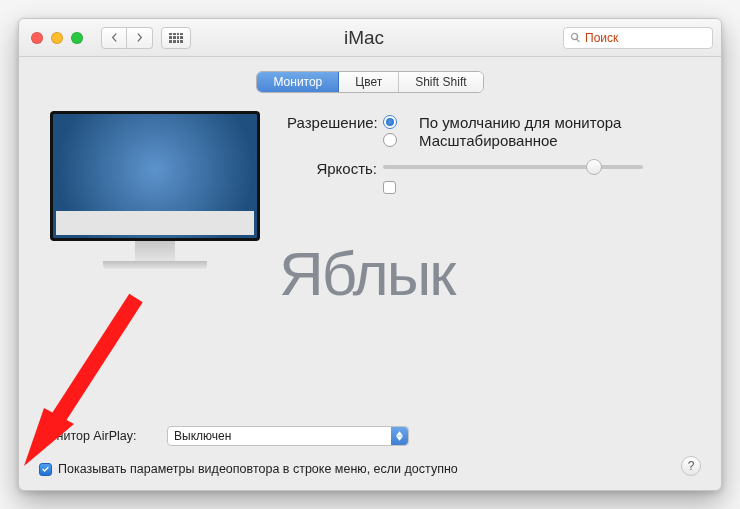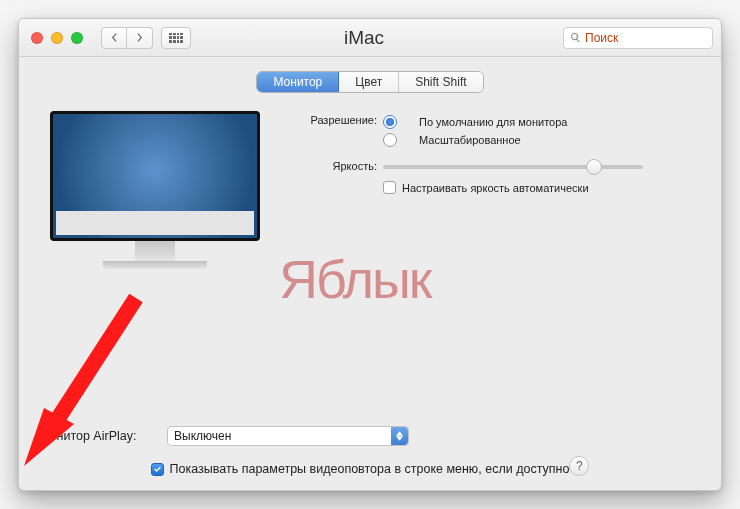--- a/index.html
+++ b/index.html
@@ -47,21 +47,21 @@
   .row { display:flex; align-items:flex-start; gap: 20px; }
   .monitor-img { width: 224px; height: 190px; position:relative; margin-top:4px; margin-left: 4px; }
   .screen {
     width: 210px; height: 130px; background: radial-gradient(circle at 50% 45%, #5d93cc, #1f4f7e 80%);
     border:3px solid #111; border-radius:4px; position:relative; margin:0 auto;
   }
   .apple { position:absolute; bottom:6px; left:50%; transform:translateX(-50%); font-size:14px; color:#333; }
   .stand-neck { width: 40px; height:20px; background:linear-gradient(#c6c6c6,#e3e3e3); margin:0 auto; }
   .stand-base { width: 104px; height:8px; background:linear-gradient(#bfbfbf,#e4e4e4); margin:0 auto; border-radius: 0 0 4px 4px; }
   .chin { position:absolute; left:3px; right:3px; bottom:3px; height:24px; background:#e4e4e4; }
-  .settings { flex:1; font-size:11px; color:#222; margin-top: 6px; }
+  .settings { flex:1; font-size:15px; color:#222; margin-top: 6px; }
   .field { display:flex; align-items:flex-start; margin-bottom: 10px; }
   .label { width: 96px; text-align:right; padding-right:6px; padding-top:1px; }
   .vals { flex:1; }
   .radio-line { display:flex; align-items:center; gap:22px; height:18px; }
   .radio {
     width:14px; height:14px; border-radius:50%; border:1px solid #9a9a9a; background:#fff;
     display:inline-flex; align-items:center; justify-content:center;
   }
   .radio.checked { border-color:#3a7fd5; }
   .radio.checked::after { content:""; width:8px; height:8px; border-radius:50%; background:radial-gradient(#4f95e6,#2a6bc2); }
@@ -71,37 +71,37 @@
   }
   .slider::after {
     content:""; position:absolute; top:50%; left:81%; transform:translate(-50%,-50%);
     width:14px; height:14px; border-radius:50%; background:linear-gradient(#fff,#e9e9e9); border:1px solid #b5b5b5;
   }
   .check-line { display:flex; align-items:center; gap:6px; margin-top:6px; }
   .chk { width:13px; height:13px; border:1px solid #a2a2a2; border-radius:3px; background:#fff; display:inline-flex; align-items:center; justify-content:center; }
   .chk.checked { background:linear-gradient(#4f9ff0,#1f6fd1); border-color:#1d63bd; }
   .chk.checked svg { width:9px; height:9px; fill:#fff; }
   .watermark {
-    position:absolute; left:260px; top:191px; font-size:54px; color:#b91c1c; opacity:0.45;
+    position:absolute; left:260px; top:181px; font-size:62px; color:#0f172a; opacity:0.45;
     letter-spacing: -2px; pointer-events:none; font-weight:300;
   }
   .bottom { position:absolute; bottom: 14px; left: 20px; right: 20px; font-size:12.5px; color:#222; }
   .airplay-row { display:flex; align-items:center; gap:8px; margin-bottom:10px; }
   .airplay-label { width: 120px; text-align: left; }
   .select {
     width: 242px; height:20px; background:#fff; border:1px solid #c2c2c2; border-radius:4px;
     display:flex; align-items:center; padding:0 6px; position:relative; font-size:12px;
   }
   .select .arrows {
     position:absolute; right:0; top:0; bottom:0; width:17px;
     background:linear-gradient(#6ba6ea,#3f7fd1); border-radius:0 4px 4px 0;
     display:flex; flex-direction:column; align-items:center; justify-content:center;
   }
   .select .arrows svg { width:7px; height:5px; fill:#fff; }
-  .footer-row { display:flex; align-items:center; justify-content:center; }
+  .footer-row { display:flex; align-items:center; justify-content:space-between; }
   .help {
     width:20px; height:20px; border-radius:50%; background:linear-gradient(#fff,#e8e8e8);
     border:1px solid #c4c4c4; display:flex; align-items:center; justify-content:center;
     color:#5a5a5a; font-size:12px;
   }
   .arrow-annotation {
     position:absolute; left: -14px; top: 286px; pointer-events:none;
   }
 </style>
 </head>
@@ -189,21 +189,20 @@
         </div>
 
         <div class="field">
           <div class="label">Яркость:</div>
           <div class="vals">
             <div class="slider-wrap">
               <div class="slider"></div>
             </div>
             <div class="check-line">
               <span class="chk"></span>
-              <span>Настраивать яркость автоматически</span>
             </div>
           </div>
         </div>
       </div>
     </div>
 
     <div class="watermark">Яблык</div>
 
     <div class="bottom">
       <div class="airplay-row">

